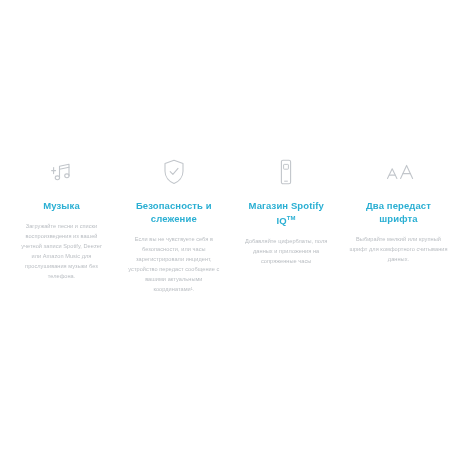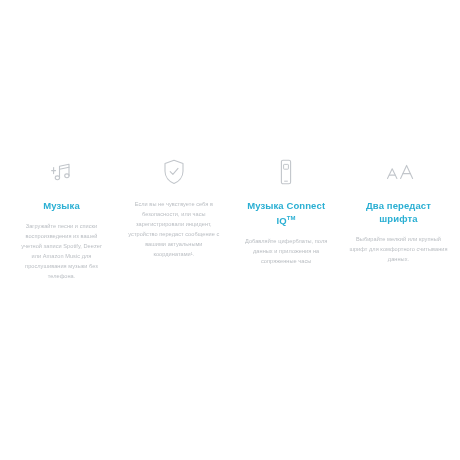--- a/index.html
+++ b/index.html
@@ -99,33 +99,34 @@
       <div class="feature-desc">Загружайте песни и списки воспроизведения из вашей учетной записи Spotify, Deezer или Amazon Music для прослушивания музыки без телефона.</div>
     </div>
 
     <div class="feature f2">
       <div class="icon-wrap">
         <svg width="26" height="28" viewBox="0 0 26 28">
           <path d="M13 2.2 L22 5.6 V13.2 C22 19.2 17.8 23.6 13 25.4 C8.2 23.6 4 19.2 4 13.2 V5.6 Z" fill="none" stroke="#c2c6cb" stroke-width="1.1" stroke-linejoin="round"></path>
           <path d="M9.2 13.6 L11.9 16.3 L17 10.4" fill="none" stroke="#c2c6cb" stroke-width="1.1" stroke-linecap="round" stroke-linejoin="round"></path>
         </svg>
       </div>
+      <div class="feature-title">Безопасность и слежение</div>
       <div class="feature-desc">Если вы не чувствуете себя в безопасности, или часы зарегистрировали инцидент, устройство передаст сообщение с вашими актуальными координатами¹.</div>
     </div>
 
     <div class="feature f3">
       <div class="icon-wrap">
         <svg width="20" height="28" viewBox="0 0 20 28">
           <rect x="5.4" y="2.2" width="9.2" height="23.6" rx="1.6" fill="none" stroke="#c2c6cb" stroke-width="1.1"></rect>
           <rect x="7.6" y="6.4" width="4.8" height="4.8" rx="0.6" fill="none" stroke="#c2c6cb" stroke-width="1.0"></rect>
           <path d="M8.6 23.2 H11.4" fill="none" stroke="#c2c6cb" stroke-width="1.0" stroke-linecap="round"></path>
         </svg>
       </div>
       <div class="feature-title">
-        <span>Музыка Connect</span><br>
+        <span>Магазин Spotify</span><br>
         <span>IQ</span><span class="sup">TM</span>
       </div>
       <div class="feature-desc">Добавляйте циферблаты, поля данных и приложения на сопряженные часы</div>
     </div>
 
     <div class="feature f4">
       <div class="icon-wrap">
         <svg width="34" height="26" viewBox="0 0 34 26">
           <g fill="none" stroke="#c2c6cb" stroke-width="1.1" stroke-linecap="round" stroke-linejoin="round">
             <path d="M6.5 19.5 L11.2 9.8 L15.9 19.5"></path>

